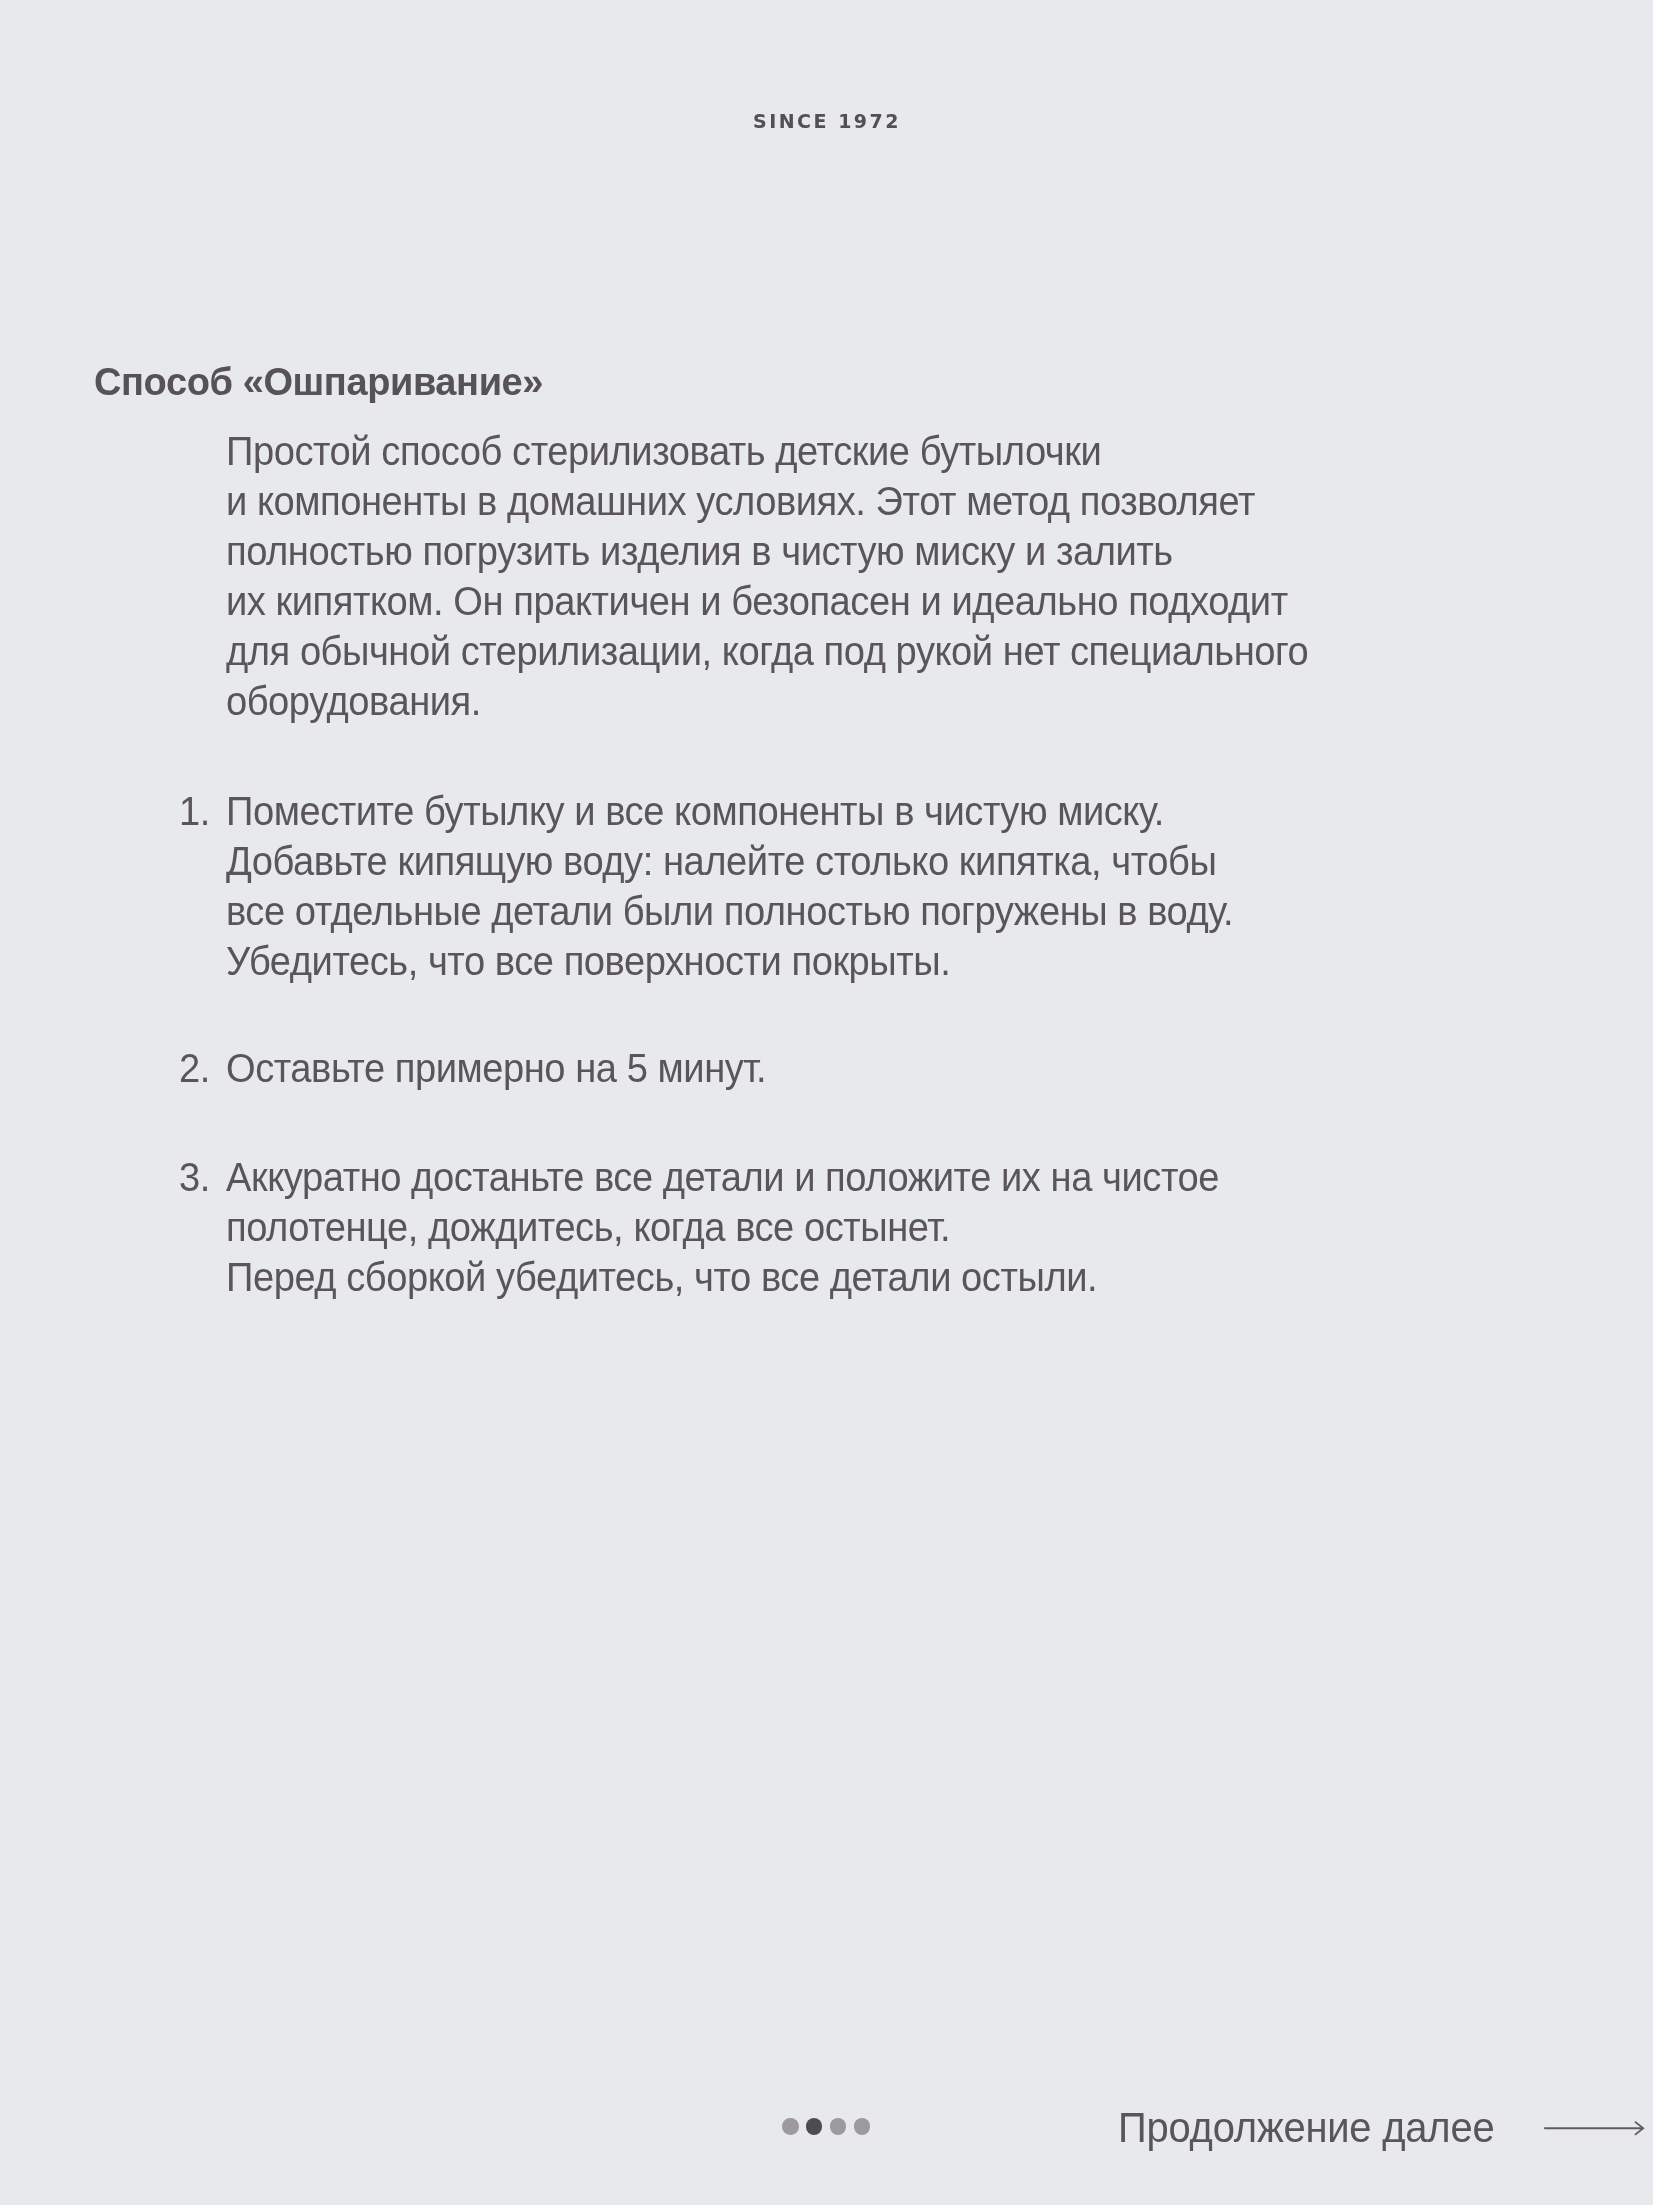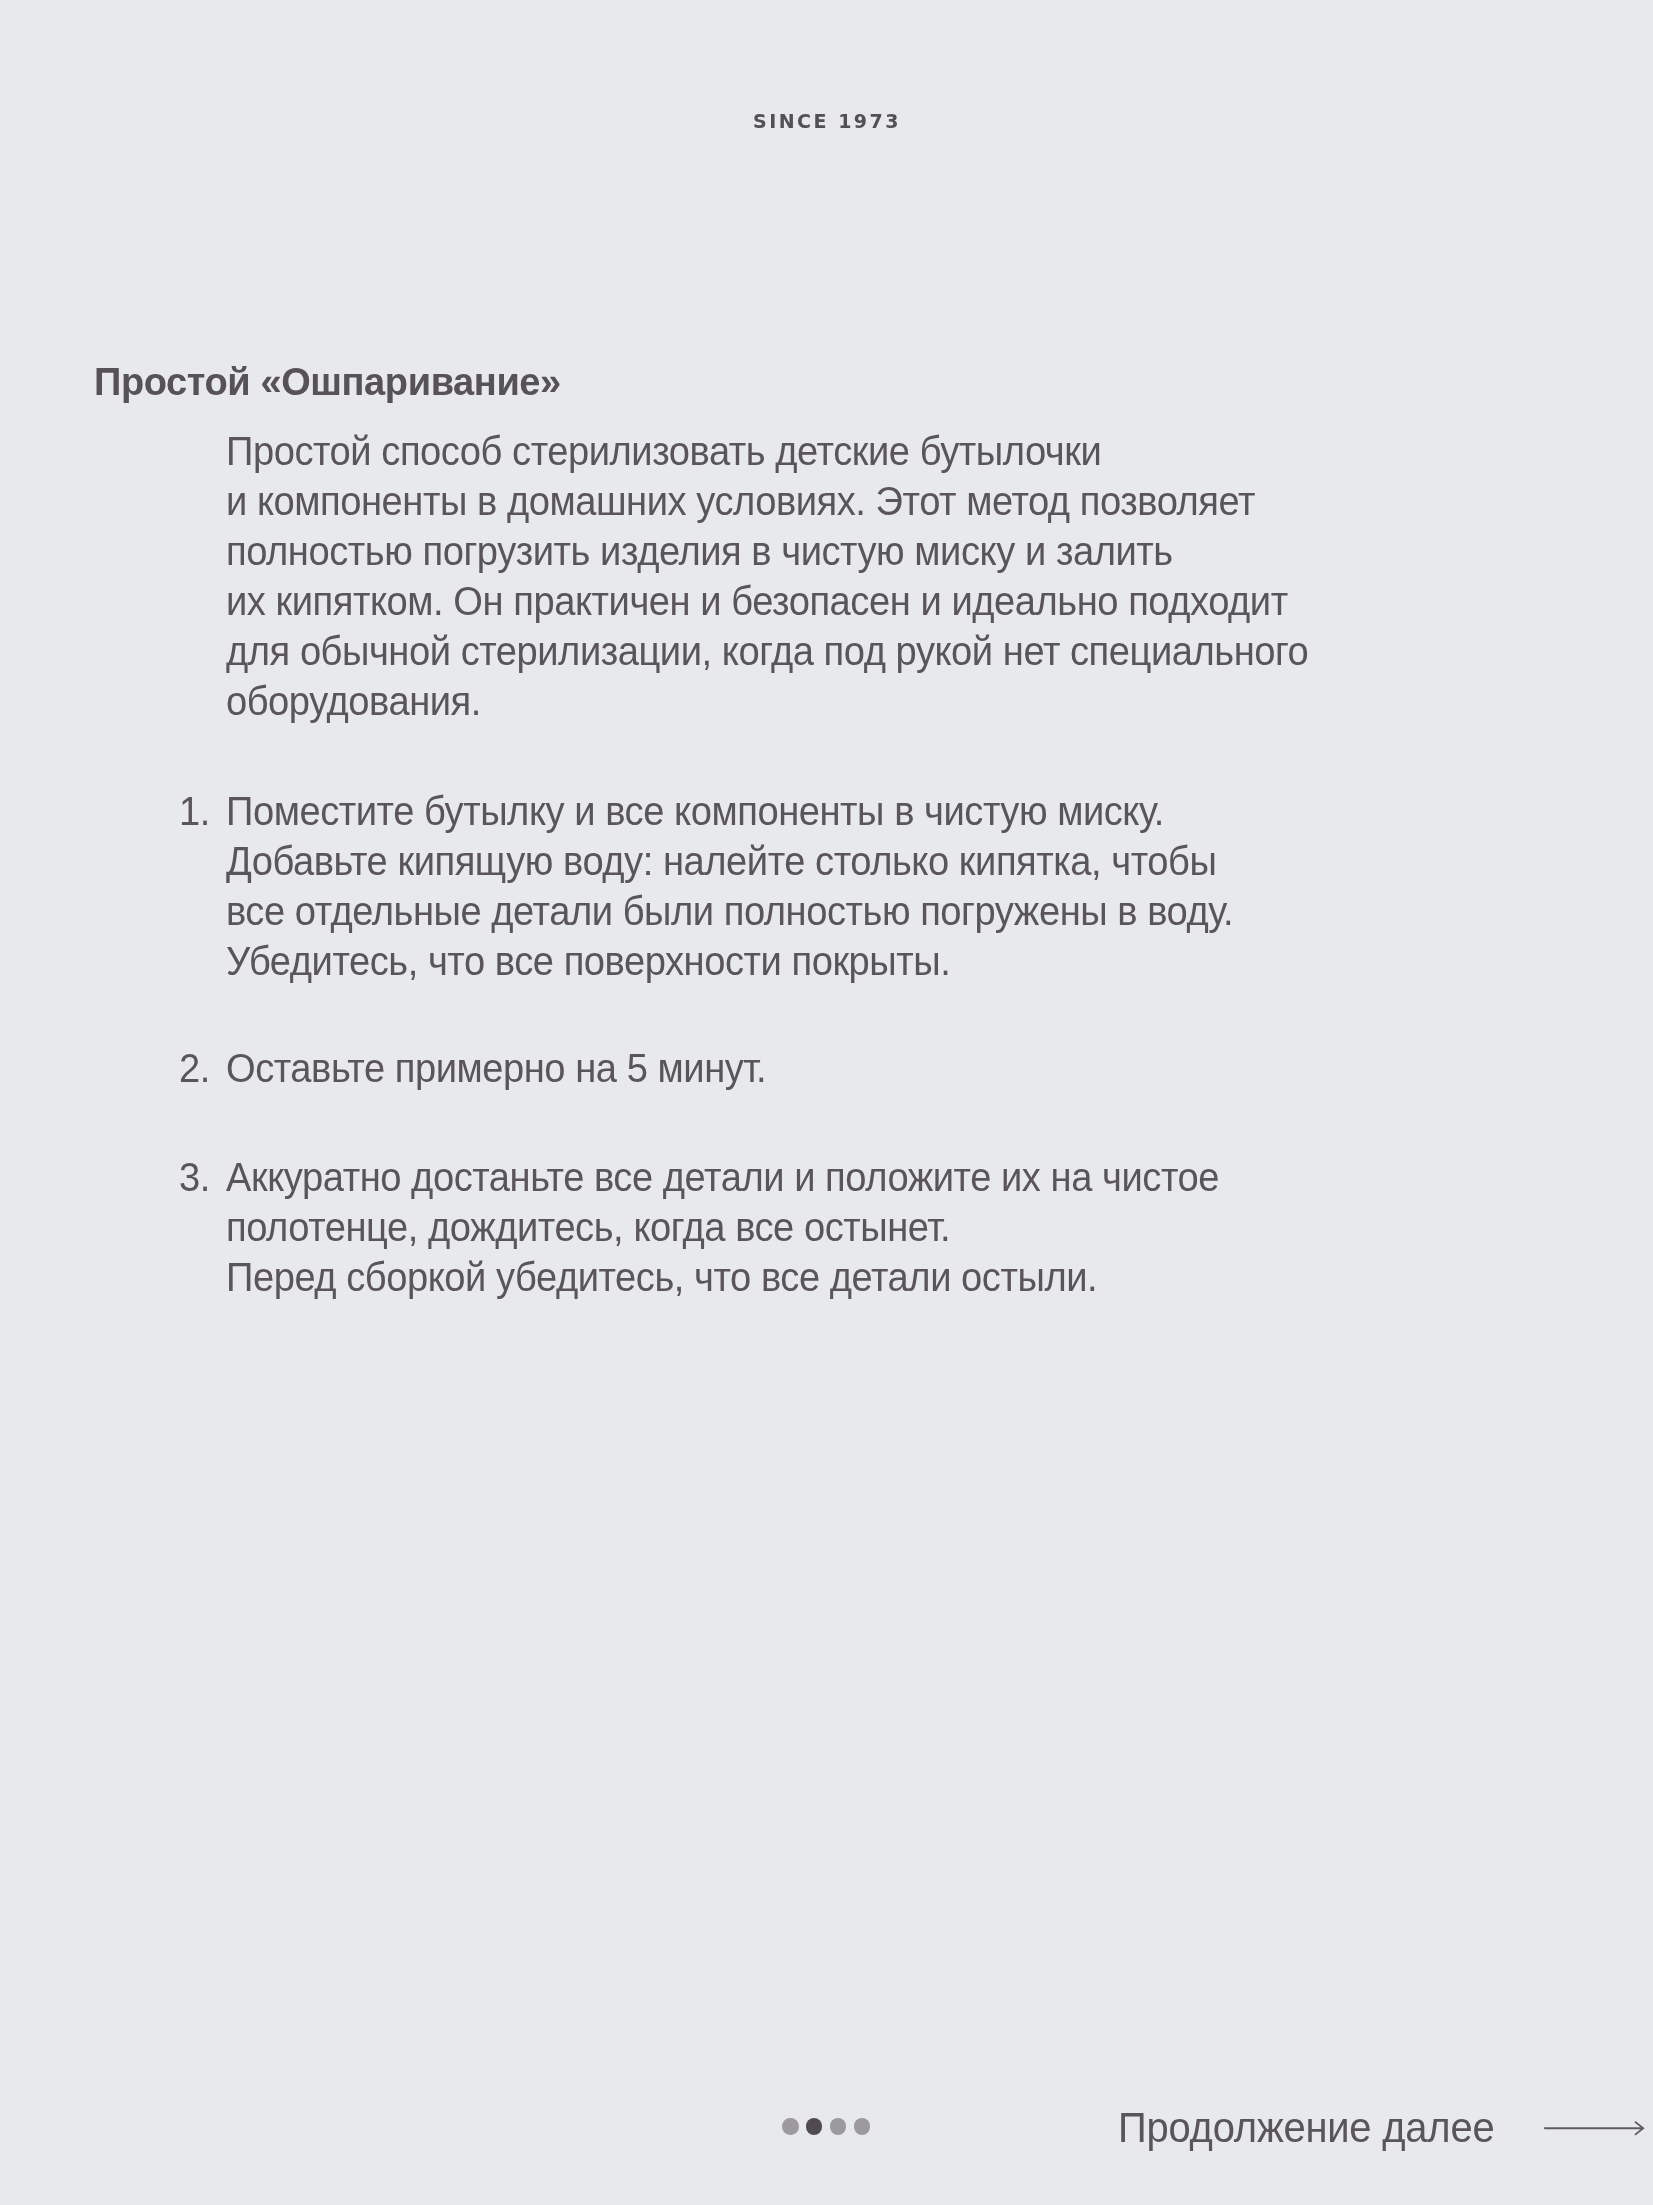--- a/index.html
+++ b/index.html
@@ -86,24 +86,24 @@
     text-decoration: none; color: #5a5559;
     font-size: 42px; letter-spacing: -0.2px;
   }
   .continue-label { display: inline-block; transform: scaleX(0.95); transform-origin: left center; }
   .arrow { width: 101px; height: 16.5px; display: block; }
 </style>
 </head>
 <body>
 
 <div class="logo">
-  <div class="logo-since">SINCE 1973</div>
+  <div class="logo-since">SINCE 1972</div>
 </div>
 
-<h2 class="heading">Простой «Ошпаривание»</h2>
+<h2 class="heading">Способ «Ошпаривание»</h2>
 
 <p class="intro">
   <span class="line">Простой способ стерилизовать детские бутылочки</span>
   <span class="line">и компоненты в домашних условиях. Этот метод позволяет</span>
   <span class="line">полностью погрузить изделия в чистую миску и залить</span>
   <span class="line">их кипятком. Он практичен и безопасен и идеально подходит</span>
   <span class="line">для обычной стерилизации, когда под рукой нет специального</span>
   <span class="line">оборудования.</span>
 </p>
 

